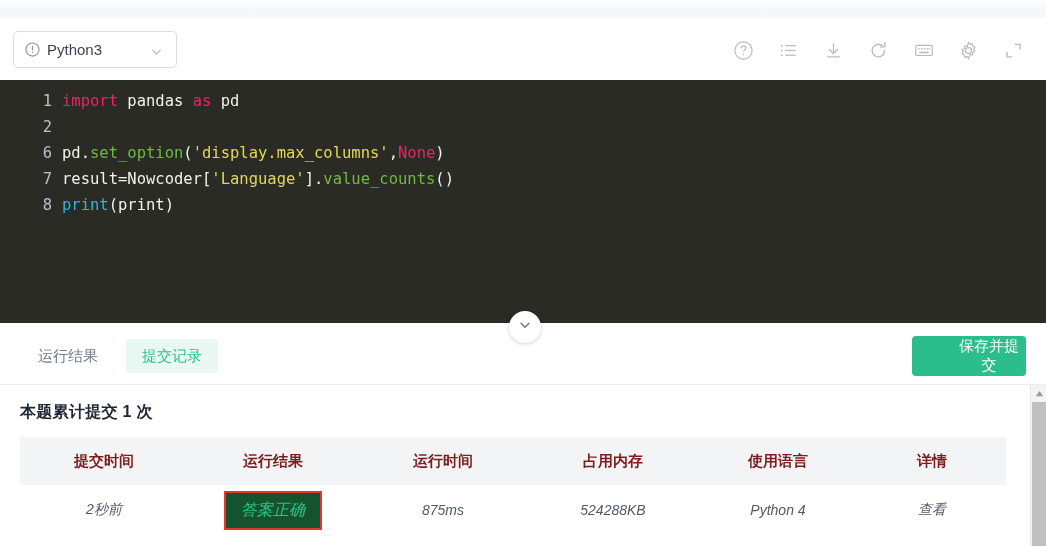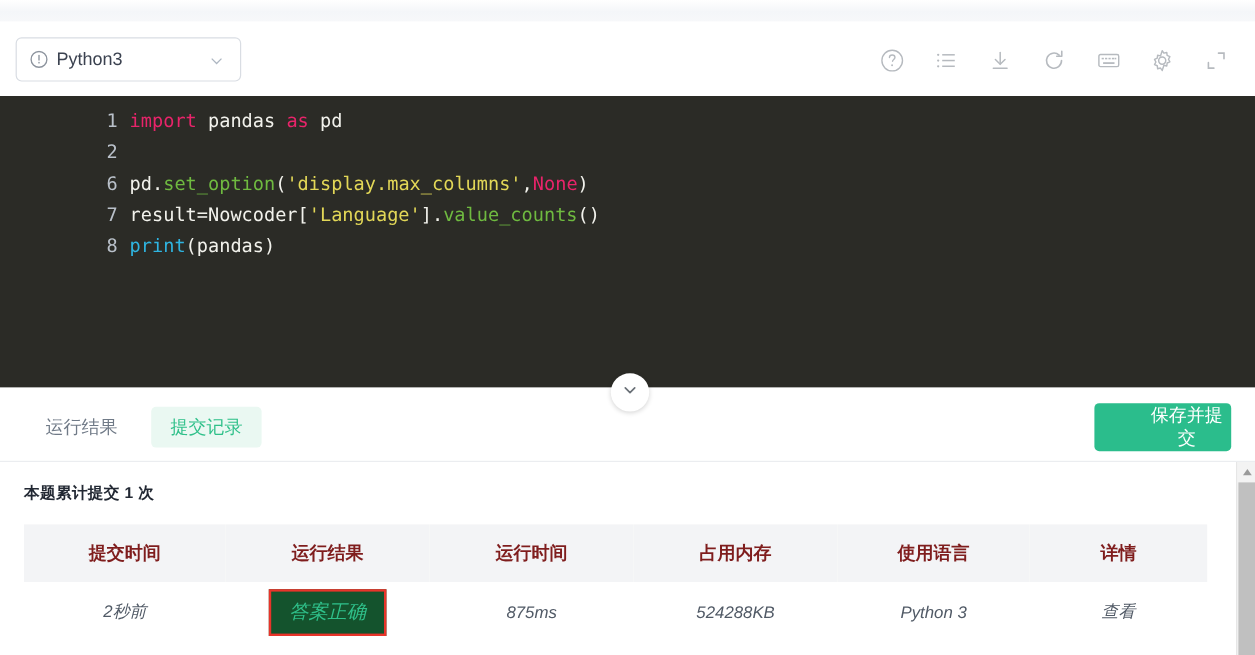--- a/index.html
+++ b/index.html
@@ -23,21 +23,21 @@
   }
 
   
   .lang-bar {
     position: absolute; left: 0; top: 18px;
     width: 1046px; height: 62px;
     background: #ffffff;
   }
   .lang-select {
     position: absolute; left: 13px; top: 13px;
-    width: 188px; height: 37px;
+    width: 164px; height: 37px;
     border: 1px solid #d9dde3;
     border-radius: 5px;
     background: #fff;
     display: flex; align-items: center;
     cursor: pointer;
   }
   .lang-icon {
     margin-left: 11px;
     width: 15px; height: 15px;
     display: inline-flex; align-items: center; justify-content: center;
@@ -71,21 +71,20 @@
     position: absolute; left: 0; top: 80px;
     width: 1046px; height: 243px;
     background: #2b2b26;
     overflow: hidden;
   }
   .code {
     font-family: "DejaVu Sans Mono", "Liberation Mono", monospace;
     font-size: 15.5px;
     line-height: 26px;
     padding-top: 8px;
-    margin-left: 46px;
   }
   .cline { white-space: pre; height: 26px; }
   .lno {
     display: inline-block;
     width: 62px;
     text-align: right;
     padding-right: 10px;
     color: #b9c0c9;
     user-select: none;
   }
@@ -145,21 +144,21 @@
 
   
   .results {
     position: absolute; left: 0; top: 385px;
     width: 1046px; height: 161px;
     background: #ffffff;
     overflow: hidden;
   }
   .res-title {
     position: absolute; left: 20px; top: 17px;
-    font-size: 13px; font-weight: bold;
+    font-size: 16px; font-weight: bold;
     color: #222833;
     letter-spacing: 0.3px;
   }
   table.sub-table {
     position: absolute; left: 20px; top: 52px;
     width: 986px;
     border-collapse: collapse;
     table-layout: fixed;
   }
   table.sub-table thead th {
@@ -300,21 +299,21 @@
       </div>
     </div>
   </div>
 
   <div class="editor">
     <div class="code" id="code-body">
         <div class="cline"><span class="lno">1</span><span class="kw">import</span><span class="plain"> pandas </span><span class="kw">as</span><span class="plain"> pd</span></div>
         <div class="cline"><span class="lno">2</span></div>
         <div class="cline"><span class="lno">6</span><span class="plain">pd.</span><span class="fn">set_option</span><span class="plain">(</span><span class="str">'display.max_columns'</span><span class="plain">,</span><span class="kw">None</span><span class="plain">)</span></div>
         <div class="cline"><span class="lno">7</span><span class="plain">result=Nowcoder[</span><span class="str">'Language'</span><span class="plain">].</span><span class="fn">value_counts</span><span class="plain">()</span></div>
-        <div class="cline"><span class="lno">8</span><span class="blt">print</span><span class="plain">(pandas)</span></div>
+        <div class="cline"><span class="lno">8</span><span class="blt">print</span><span class="plain">(print)</span></div>
       </div>
   </div>
 
   <div class="collapse-btn">
     <span>
       <svg width="14" height="14" viewBox="0 0 16 16">
         <polyline points="3.5,6 8,10.5 12.5,6" fill="none" stroke="#6b7178" stroke-width="1.6" stroke-linecap="round" stroke-linejoin="round"></polyline>
       </svg>
     </span>
   </div>
@@ -348,21 +347,21 @@
         </tr>
       </thead>
       <tbody>
         <tr>
           <td>2秒前</td>
           <td>
             <span class="verdict">答案正确</span>
           </td>
           <td>875ms</td>
           <td>524288KB</td>
-          <td>Python 3</td>
+          <td>Python 4</td>
           <td>
             <span class="detail-link">查看</span>
           </td>
         </tr>
       </tbody>
     </table>
 
   </div>
 
   <div class="scrollbar">

